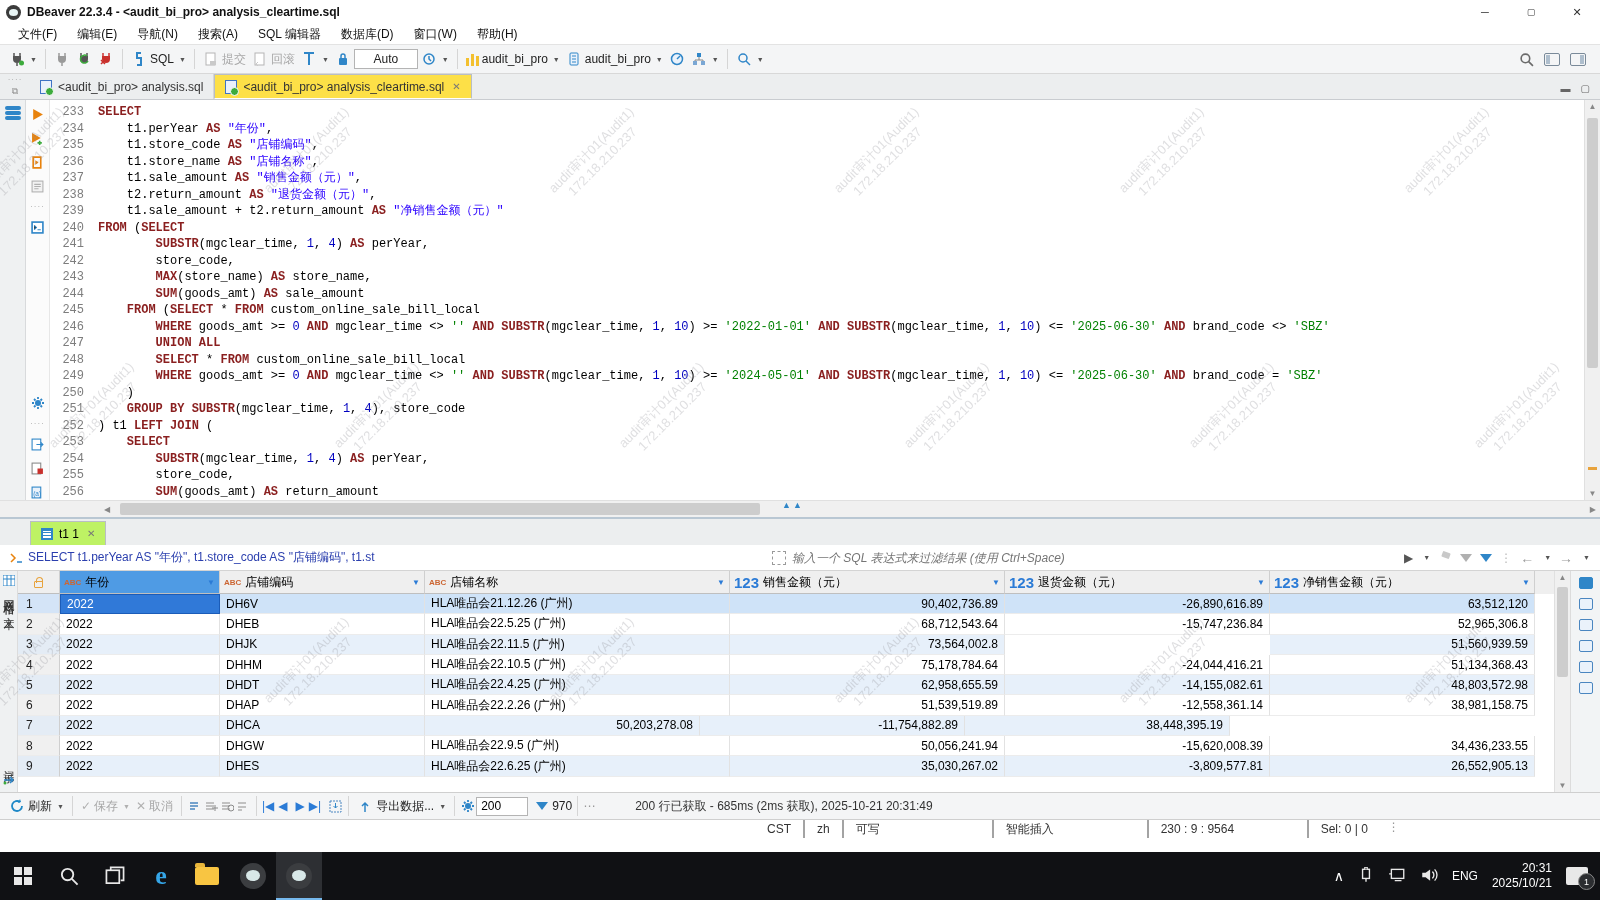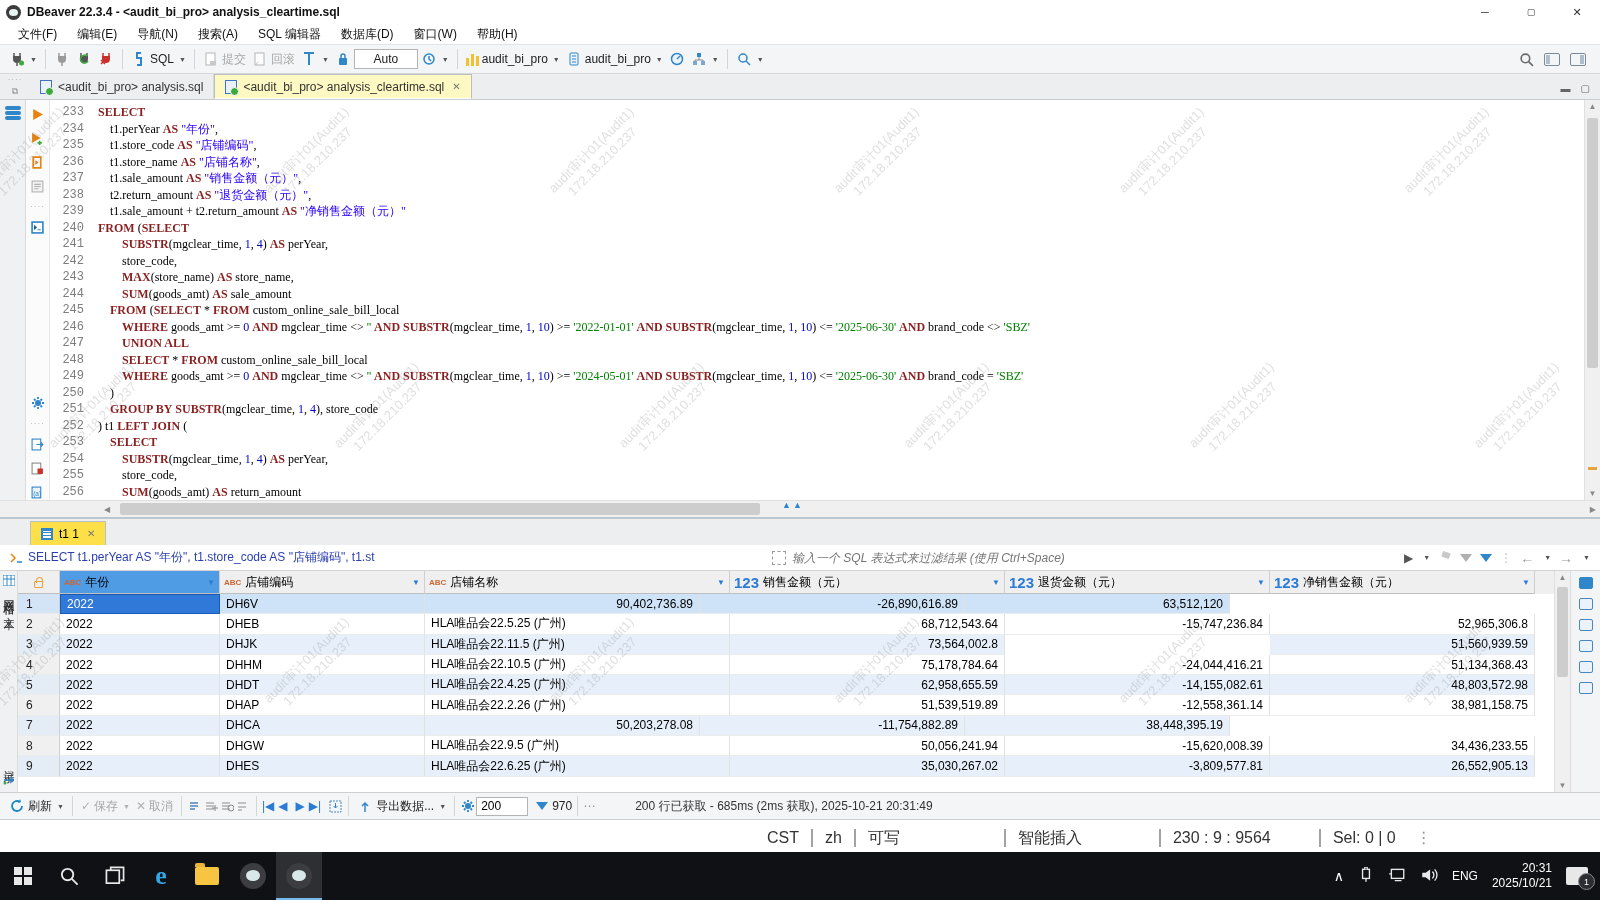--- a/index.html
+++ b/index.html
@@ -32,58 +32,58 @@
   .dbsel-bars i { width:3px; background:#f3c02f; display:block; }
   .toolbar-right { margin-left:auto; display:flex; align-items:center; gap:10px; padding-right:8px; }
   .panel-ic { width:16px; height:13px; border:1px solid #7a8a99; border-radius:2px; position:relative; }
   .panel-ic::after { content:""; position:absolute; top:1px; bottom:1px; width:4px; background:#aebecd; }
   .panel-ic.left::after { left:1px; } .panel-ic.right::after { right:1px; }
 
   
   .tabbar { height:26px; background:#eceeef; display:flex; align-items:flex-end; border-bottom:1px solid #c9ccd0; flex:0 0 auto; }
   .tab-gutter { width:30px; height:26px; display:flex; flex-direction:column; align-items:center; justify-content:center; gap:2px; color:#8d8d8d; font-size:8px; }
   .etab { height:25px; display:flex; align-items:center; gap:6px; padding:0 10px; font-size:12px; color:#333; border-right:1px solid #d6d6d6; background:#eceeef; }
-  .etab.active { background:#fef9c3; border:1px solid #b9bec4; border-bottom:1px solid #fff; }
+  .etab.active { background:#fde047; border:1px solid #b9bec4; border-bottom:1px solid #fff; }
   .sqlfile-ic { width:12px; height:14px; border:1px solid #3f74c4; background:#eaf1fb; position:relative; }
   .sqlfile-ic::after { content:""; position:absolute; right:-3px; bottom:-3px; width:7px; height:7px; border-radius:50%; background:#3cab3c; border:1px solid #fff; }
   .tab-close { color:#777; font-size:10px; margin-left:2px; }
   .tabbar-right { margin-left:auto; display:flex; gap:10px; padding:0 10px 5px 0; color:#666; font-size:10px; }
 
   
   .main { height:400px; display:flex; position:relative; flex:0 0 auto; background:#fff; }
   .left-rail { width:26px; background:#eff1f2; border-right:1px solid #d8dadc; display:flex; flex-direction:column; align-items:center; padding-top:6px; gap:10px; flex:0 0 auto; }
   .db-stack { width:16px; height:14px; display:flex; flex-direction:column; gap:1px; }
   .db-stack i { height:4px; border-radius:2px; background:#2f86c8; display:block; }
   .ruler { width:24px; background:#fbfbfb; border-right:1px solid #e7e7e7; display:flex; flex-direction:column; align-items:center; padding-top:6px; flex:0 0 auto; }
   .ruler .ic { margin-bottom:8px; }
   .dots4 { letter-spacing:1px; color:#b0b0b0; font-size:8px; margin-bottom:8px; }
   .spacer { flex:1 1 auto; }
   .code-wrap { flex:1 1 auto; display:flex; overflow:hidden; position:relative; }
   .code-lines { flex:1 1 auto; padding-top:4px; font-family:"Liberation Mono","DejaVu Sans Mono",monospace; font-size:12px; line-height:16.5px; white-space:pre; overflow:hidden; }
   .cl { display:flex; height:16.5px; }
   .ln { width:48px; flex:0 0 auto; text-align:right; padding-right:14px; color:#7d7d7d; }
-  .ct { white-space:pre;font-family:Liberation Serif, serif; }
+  .ct { white-space:pre; }
   .kw { color:#8a1f1f; font-weight:bold; }
   .qs { color:#2a00ff; }
   .st { color:#008000; }
   .nu { color:#0000c0; }
   .vscroll { width:16px; background:#f0f0f0; border-left:1px solid #e0e0e0; position:relative; flex:0 0 auto; }
   .vthumb { position:absolute; left:2px; right:2px; top:18px; height:250px; background:#cdcdcd; border-radius:2px; }
   .sc-arrow { position:absolute; left:0; right:0; text-align:center; color:#888; font-size:8px; }
   .mark-orange { position:absolute; left:3px; right:3px; height:3px; background:#e8a33d; bottom:30px; }
 
   
   .hscroll { height:17px; background:#f0f0f0; border-top:1px solid #e0e0e0; position:relative; flex:0 0 auto; }
   .hthumb { position:absolute; top:2px; bottom:2px; left:60px; width:700px; background:#cdcdcd; border-radius:2px; }
   .h-arrow { position:absolute; top:0; bottom:0; display:flex; align-items:center; color:#888; font-size:8px; }
   .splitter-up { position:absolute; top:-1px; left:782px; color:#2f86c8; font-size:9px; letter-spacing:2px; }
 
   
   .res-tabbar { height:28px; background:#eceeef; display:flex; align-items:flex-end; border-top:2px solid #b9c7d3; flex:0 0 auto; }
-  .rtab { height:24px; background:#fde047; border:1px solid #b9bec4; border-bottom:none; display:flex; align-items:center; gap:6px; padding:0 10px; font-size:12px; margin-left:30px; }
+  .rtab { height:24px; background:#bef264; border:1px solid #b9bec4; border-bottom:none; display:flex; align-items:center; gap:6px; padding:0 10px; font-size:12px; margin-left:30px; }
   .grid-ic { width:12px; height:12px; background:linear-gradient(#2f86c8,#2f86c8); border:1px solid #2f86c8; position:relative; }
   .grid-ic::after { content:""; position:absolute; inset:2px 1px 1px 1px; background:
       repeating-linear-gradient(0deg,#fff 0 2px,#2f86c8 2px 3px),#fff; }
   .filterbar { height:26px; background:#fff; border-bottom:1px solid #d4d4d4; display:flex; align-items:center; padding:0 4px; flex:0 0 auto; font-size:12px; }
   .fsql { color:#2b3fae; white-space:nowrap; overflow:hidden; width:738px; flex:0 0 auto; }
   .fexpand { width:14px; height:14px; border:1px solid #9a9a9a; border-style:dashed; margin:0 6px; flex:0 0 auto; }
   .finput { flex:1 1 auto; border:none; outline:none; font-style:italic; color:#999; font-size:12px; font-family:inherit; }
   .fic { display:flex; align-items:center; gap:8px; padding:0 6px; color:#8a8a8a; }
   .funnel { width:0; height:0; border-left:6px solid transparent; border-right:6px solid transparent; border-top:8px solid #2f86c8; position:relative; }
   .funnel.gray { border-top-color:#b0b0b0; }
@@ -118,21 +118,21 @@
   .ris { width:14px; height:12px; border:1px solid #4a86c0; border-radius:2px; background:#eaf2fb; }
   .ris.solid { background:#2f86c8; border-color:#2f86c8; }
 
   
   .res-toolbar { height:27px; background:#f4f5f6; border-top:1px solid #cfcfcf; display:flex; align-items:center; padding:0 6px; font-size:12px; color:#222; flex:0 0 auto; }
   .blue { color:#2b7bd6; }
   .fetch-input { width:52px; height:19px; border:1px solid #b4b4b4; font-size:12px; padding:0 4px; font-family:inherit; }
   .res-status { margin-left:40px; color:#333; }
 
   
-  .statusbar { height:28px; background:#fff; border-top:1px solid #cfcfcf; display:flex; align-items:flex-end; font-size:16px; color:#333; flex:0 0 auto; }
+  .statusbar { height:28px; background:#fff; border-top:1px solid #cfcfcf; display:flex; align-items:flex-start; font-size:12px; color:#333; flex:0 0 auto; }
   .sseg { padding:0 12px; height:18px; display:flex; align-items:center; border-left:2px solid #a3a3a3; white-space:nowrap; }
   .sseg.first { margin-left:755px; border-left:none; }
   .sdots { color:#999; margin-left:8px; }
   .gap5 { height:5px; background:#fff; flex:0 0 auto; }
 
   
   .taskbar { height:48px; background:#101114; display:flex; align-items:stretch; color:#fff; flex:0 0 auto; }
   .tk-btn { width:46px; display:flex; align-items:center; justify-content:center; position:relative; }
   .tk-btn.active { background:#2d2f33; box-shadow:inset 0 -2px 0 #76b9ed; }
   .winlogo { display:grid; grid-template-columns:8px 8px; grid-template-rows:8px 8px; gap:2px; }
@@ -527,20 +527,21 @@
             <span class="tglyph num">123</span>
             <span class="hlabel">净销售金额（元）</span>
             <span class="harrow">▼</span>
           </div>
         </div>
       <div id="gridRows">
           <div class="gr alt selrow">
             <div class="gc rn">1</div>
             <div class="gc selcell" style="width: 160px;">2022</div>
             <div class="gc" style="width: 205px;">DH6V</div>
+            <div class="gc" style="width: 305px;">HLA唯品会21.12.26 (广州)</div>
             <div class="gc right" style="width: 275px;">90,402,736.89</div>
             <div class="gc right" style="width: 265px;">-26,890,616.89</div>
             <div class="gc right" style="width: 265px;">63,512,120</div>
           </div>
           <div class="gr">
             <div class="gc rn">2</div>
             <div class="gc" style="width: 160px;">2022</div>
             <div class="gc" style="width: 205px;">DHEB</div>
             <div class="gc" style="width: 305px;">HLA唯品会22.5.25 (广州)</div>
             <div class="gc right" style="width: 275px;">68,712,543.64</div>

